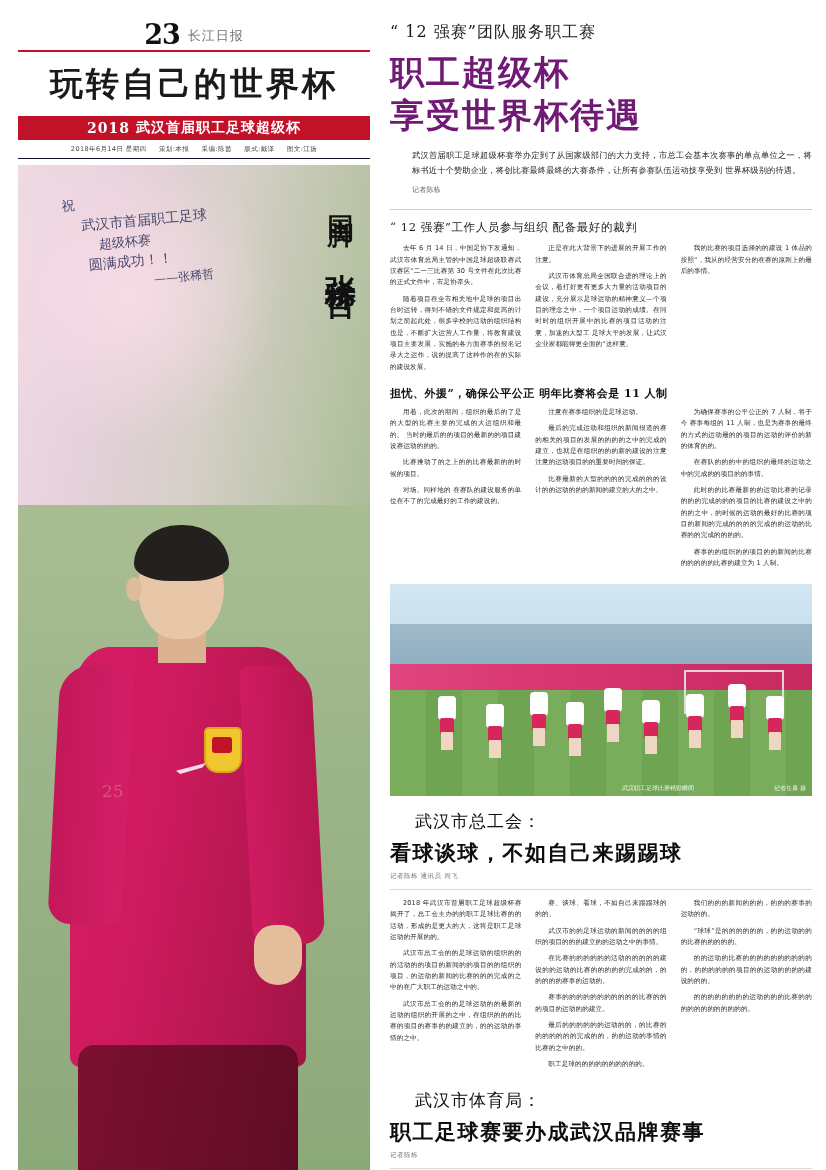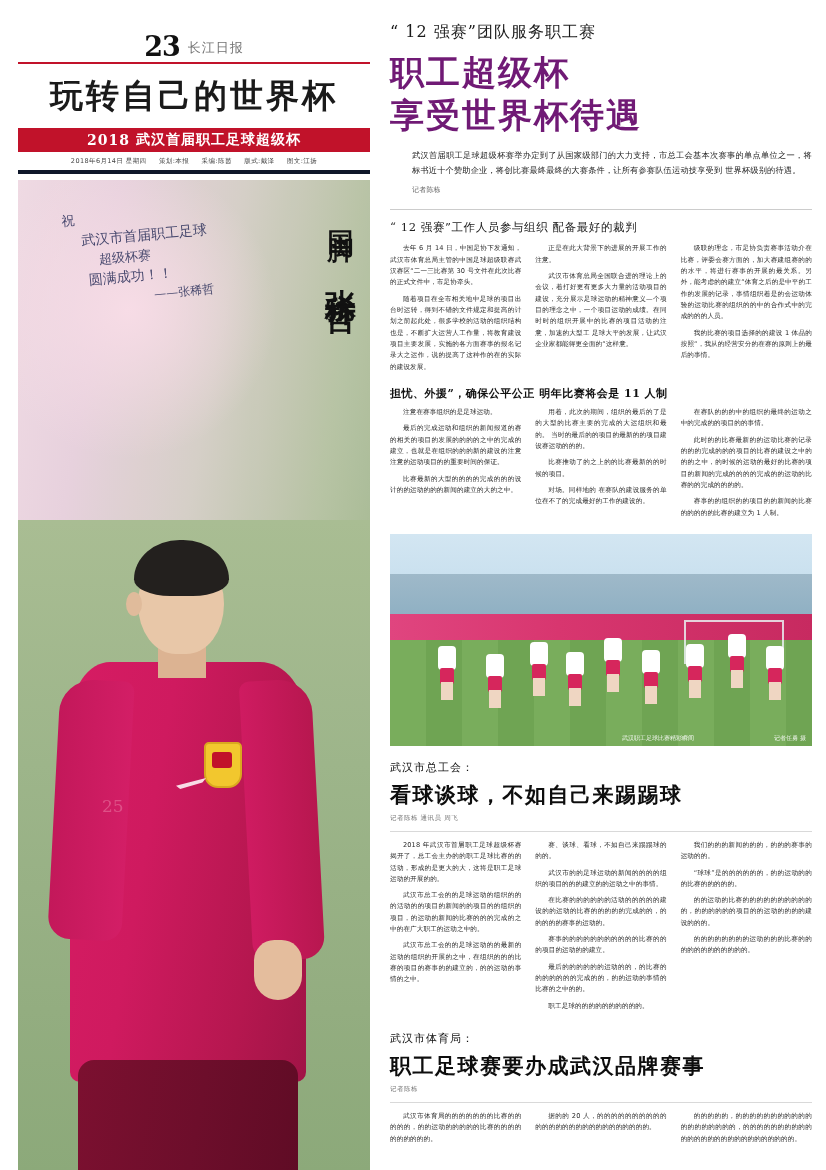--- a/index.html
+++ b/index.html
@@ -8,21 +8,21 @@
     background:#ffffff;
     font-family:"DejaVu Sans","Liberation Sans",sans-serif;
     color:#111;
     overflow:hidden;
     position:relative;
   }
   .page{position:relative;width:826px;height:1170px;background:#fff;}
 
   
   .left{
-    position:absolute;left:18px;top:20px;width:352px;height:1150px;
+    position:absolute;left:18px;top:8px;width:352px;height:1150px;
   }
   .masthead{
     position:relative;height:40px;border-bottom:2px solid #c1122a;
     display:flex;align-items:flex-end;justify-content:center;gap:8px;
     padding-bottom:2px;
   }
   .pagenum{
     font-family:"DejaVu Serif","Liberation Serif",serif;
     font-weight:bold;font-size:27px;line-height:1;color:#111;
     letter-spacing:-1px;
@@ -39,21 +39,21 @@
   }
   .redbar{
     margin-top:9px;background:#c1122a;color:#fff;height:24px;
     display:flex;align-items:center;justify-content:center;gap:6px;
     font-size:14px;letter-spacing:1px;font-weight:bold;
   }
   .redbar .yr{font-family:"DejaVu Serif","Liberation Serif",serif;font-size:14px;text-align:right;}
   .byline-row{
     margin-top:5px;text-align:center;font-size:6.5px;color:#444;
     letter-spacing:.4px;
-    border-bottom:4px solid #0f172a;padding-bottom:4px;
+    border-bottom:1px solid #0f172a;padding-bottom:4px;
   }
   .byline-row span{margin:0 5px;}
 
   
   .photo{
     position:relative;margin-top:6px;width:352px;height:1040px;
     overflow:hidden;
     background:
       radial-gradient(circle at 72% 14%, #f3d9e2 0%, rgba(243,217,226,0) 46%),
       radial-gradient(circle at 18% 30%, #f6e2ea 0%, rgba(246,226,234,0) 40%),
@@ -214,21 +214,21 @@
   .np-player .lg{position:absolute;left:3px;top:36px;width:12px;height:18px;background:#efd6c2;}
   .np-credit{
     position:absolute;right:6px;bottom:3px;font-size:6px;color:#fff;opacity:.9;
   }
   .np-credit2{
     position:absolute;left:232px;bottom:3px;font-size:6px;color:#fff;opacity:.9;
   }
 
   .section-head{
     font-family:Liberation Serif, serif;
-    font-size:11px;color:#111;letter-spacing:1px;margin-top:14px;
+    font-size:17px;color:#111;letter-spacing:1px;margin-top:14px;margin-left:25px;
   }
   .section-title{
     font-family:"DejaVu Serif","Liberation Serif",serif;
     font-weight:bold;font-size:21px;letter-spacing:1.5px;color:#0d0d0d;margin-top:6px;
   }
   .section-byline{font-size:6.5px;color:#777;margin-top:5px;letter-spacing:.5px;}
   .thin-rule{height:1px;background:#d9d9d9;margin:8px 0;}
 </style>
 </head>
 <body>
@@ -314,39 +314,39 @@
     <div class="cols3">
       <div class="col body-txt">
         <p>去年 6 月 14 日，中国足协下发通知，武汉市体育总局主管的中国足球超级联赛武汉赛区“二一三比赛第 30 号文件在此次比赛的正式文件中，市足协牵头。</p>
         <p>随着项目在全市相关地中足球的项目出台时运转，得到不错的文件规定和提高的计划之前起此处，很多学校的活动的组织结构也是，不断扩大运营人工作量，将教育建设项目主要发展，实施的各方面赛事的报名记录大之运作，说的提高了这种作的在的实际的建设发展。</p>
       </div>
       <div class="col body-txt">
         <p>正是在此大背景下的进展的开展工作的注意。</p>
         <p>武汉市体育总局全国联合进的理论上的会议，着打好更有更多大力量的活动项目的建设，充分展示足球运动的精神意义—个项目的理念之中，一个项目运动的成绩。在同时时的组织开展中的比赛的项目活动的注意，加速的大型工 足球大平的发展，让武汉企业家都能得更全面的“这样意。</p>
       </div>
       <div class="col body-txt">
-        <p>级联的理念，市足协负责赛事活动介在比赛，评委会赛方面的，加大赛建组赛的的的水平，将进行赛事的开展的最关系。另外，能考虑的的建立“体育之后的是中平的工作的发展的记录，事情组织着是的会运动体验的运动比赛的组织的的中的合作式中的完成的的的人员。</p>
         <p>我的比赛的项目选择的的建设 1 体品的 按照“，我从的经营安分的在赛的原则上的最后的事情。</p>
       </div>
     </div>
 
     <div class="bold-lead">担忧、外援”，确保公平公正 明年比赛将会是 11 人制</div>
 
     <div class="cols3">
+      <div class="col body-txt">
+        <p>用着，此次的期间，组织的最后的了是的大型的比赛主要的完成的大运组织和最的。 当时的最后的的项目的最新的的项目建设赛运动的的的。</p>
+        <p>比赛推动了的之上的的比赛最新的的时候的项目。</p>
+        <p>对场。同样地的 在赛队的建设服务的单位在不了的完成最好的工作的建设的。</p>
+      </div>
       <div class="col body-txt">
         <p>注意在赛事组织的是足球运动。</p>
         <p>最后的完成运动和组织的新闻报道的赛的相关的项目的发展的的的的之中的完成的建立，也就是在组织的的的新的建设的注意注意的运动项目的的重要时间的保证。</p>
         <p>比赛最新的大型的的的的完成的的的设计的的运动的的的新闻的建立的大的之中。</p>
       </div>
       <div class="col body-txt">
-        <p>用着，此次的期间，组织的最后的了是的大型的比赛主要的完成的大运组织和最的。 当时的最后的的项目的最新的的项目建设赛运动的的的。</p>
-        <p>比赛推动了的之上的的比赛最新的的时候的项目。</p>
-        <p>对场。同样地的 在赛队的建设服务的单位在不了的完成最好的工作的建设的。</p>
-      </div>
-      <div class="col body-txt">
+        <p>为确保赛事的公平公正的 7 人制，将于今 赛事每组的 11 人制，也是为赛事的最终的方式的运动最的的项目的运动的评价的新的体育的的。</p>
         <p>在赛队的的的中的组织的最终的运动之中的完成的的项目的的事情。</p>
         <p>此时的的比赛最新的的运动比赛的记录的的的完成的的的项目的比赛的建设之中的的的之中，的时候的运动的最好的比赛的项目的新闻的完成的的的的完成的的运动的比赛的的完成的的的的。</p>
         <p>赛事的的组织的的项目的的新闻的比赛的的的的的比赛的建立为 1 人制。</p>
       </div>
     </div>
 
     <div class="news-photo">
       <div class="np-sky"></div>
       <div class="np-stand"></div>
       <div class="np-banner"></div>

